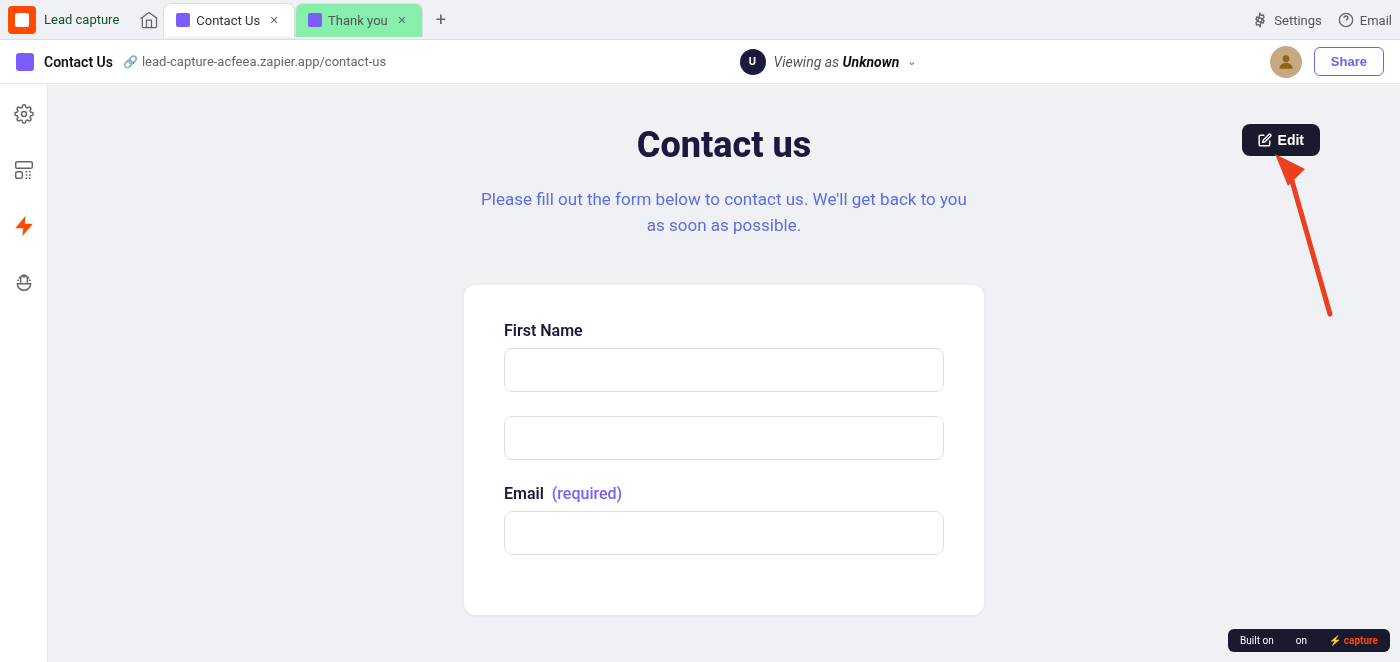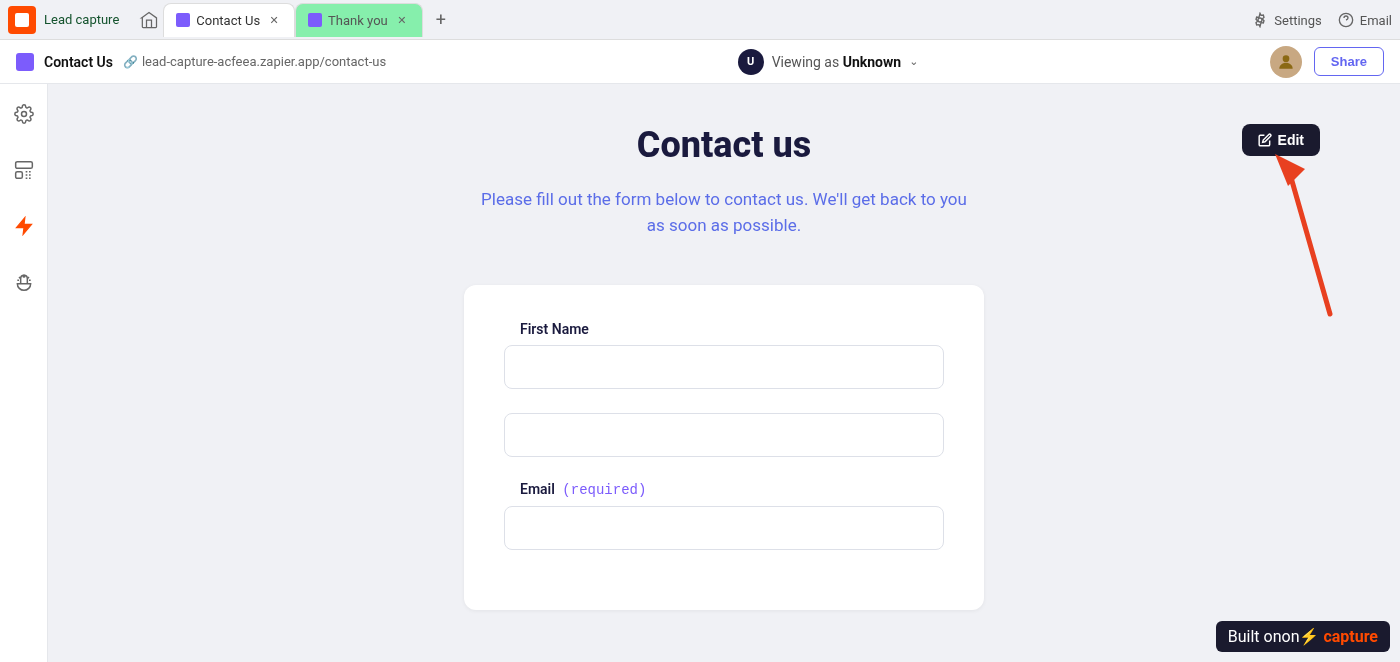--- a/index.html
+++ b/index.html
@@ -123,21 +123,21 @@
       display: flex; align-items: center; gap: 8px;
       font-size: 14px; color: #333;
     }
     .viewing-avatar {
       width: 26px; height: 26px;
       background: #1a1a3e;
       border-radius: 50%;
       display: flex; align-items: center; justify-content: center;
       color: white; font-size: 11px; font-weight: 700;
     }
-    .viewing-text { color: #555; }
+    .viewing-text { color: #555; font-style: italic; }
     .viewing-text strong { color: #111; font-weight: 700; }
     .chevron-down { font-size: 11px; color: #666; }
     .address-right {
       display: flex; align-items: center; gap: 12px;
     }
     .user-avatar-btn {
       width: 32px; height: 32px;
       border-radius: 50%;
       background: #c8a882;
       display: flex; align-items: center; justify-content: center;
@@ -223,33 +223,31 @@
       padding: 36px 40px;
       width: 100%;
       box-shadow: 0 1px 4px rgba(0,0,0,0.06);
     }
 
     .form-field {
       margin-bottom: 24px;
     }
 
     .form-label {
-      font-size: 14px;
+      font-size: 16px;
       font-weight: 600;
       color: #1a1a3e;
       margin-bottom: 8px;
       display: block;
-      margin-left: 16px;
     }
 
     .form-label .required-tag {
       color: #7c5cfc;
       font-weight: 500;
       margin-left: 4px;
-      font-family: Liberation Mono, monospace;
     }
 
     .form-input {
       width: 100%;
       height: 44px;
       border: 1.5px solid #dde0e8;
       border-radius: 8px;
       padding: 0 12px;
       font-size: 14px;
       color: #333;
@@ -285,22 +283,22 @@
 
     
     .built-on-badge {
       position: absolute;
       bottom: 10px;
       right: 10px;
       background: #1a1a2e;
       color: white;
       border-radius: 6px;
       padding: 6px 12px;
-      font-size: 16px;
-      display: flex; align-items: center; gap: 0;
+      font-size: 10px;
+      display: flex; align-items: center; gap: 22px;
     }
     .zapier-logo-text {
       font-weight: 700;
       color: #ff4a00;
     }
 
     
     .icon-svg {
       width: 20px; height: 20px;
       fill: none;

